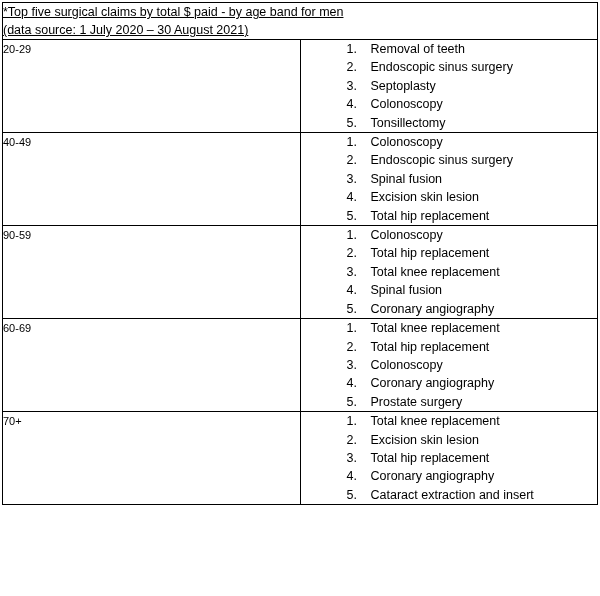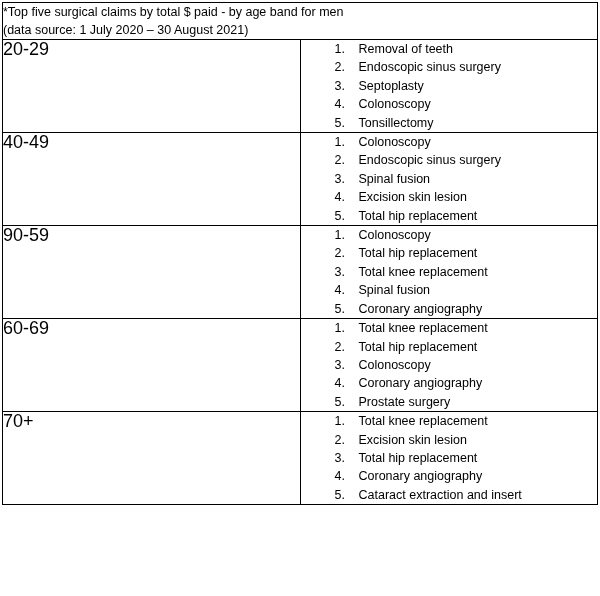--- a/index.html
+++ b/index.html
@@ -31,35 +31,36 @@
     vertical-align: top;
     padding: 0;
   }
   .title-cell {
     padding: 5px 6px 4px 6px;
     font-size: 12.5px;
     line-height: 18px;
   }
   .title-line {
     white-space: nowrap;
+    text-decoration: underline;
   }
   .band-cell {
     width: 96px;
     padding: 6px 0 6px 6px;
-    font-size: 18px;
+    font-size: 11px;
     line-height: 18px;
   }
   .proc-cell {
     padding: 6px 0 6px 0;
     font-size: 12.5px;
     line-height: 18px;
   }
   ol.proc-list {
     margin: 0;
-    padding: 0 0 0 48px;
+    padding: 0 0 0 60px;
     list-style-position: outside;
     list-style-type: decimal;
   }
   ol.proc-list li {
     padding-left: 10px;
     margin: 0;
     line-height: 18.4px;
   }
   ol.proc-list li::marker {
     font-size: 12.5px;

